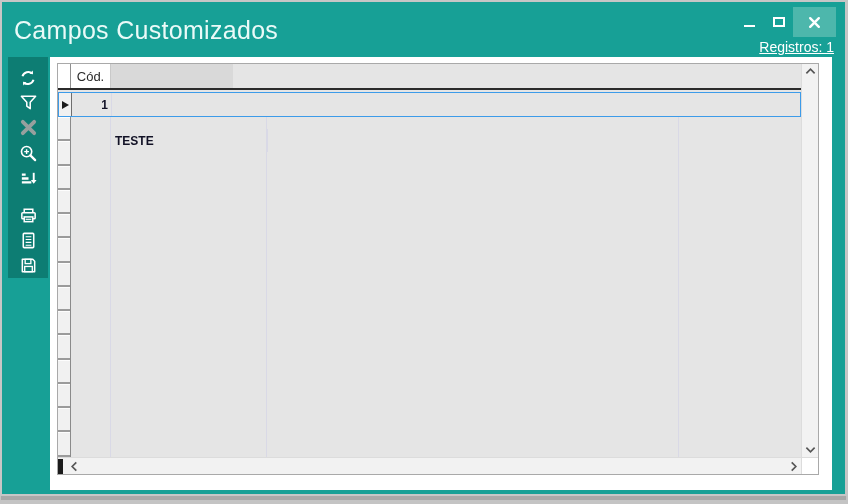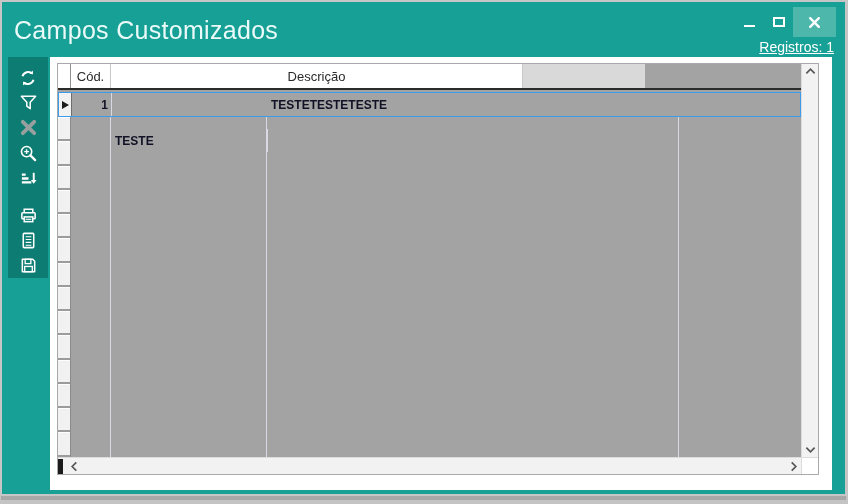--- a/index.html
+++ b/index.html
@@ -37,21 +37,21 @@
     background:var(--sidebar,#0d7d73);
     display:flex; flex-direction:column; align-items:center; padding-top:8px;
   }
   .tool-btn { width:26px; height:26px; display:flex; align-items:center; justify-content:center; cursor:pointer; }
   .tool-gap { height:12px; }
 
   
   .content { position:absolute; left:48px; top:55px; width:782px; height:433px; background:#ffffff; }
   .grid {
     position:absolute; left:7px; top:6px; width:762px; height:412px;
-    background:#a3a3a3; border:1px solid #a9a9a9; font-size:13px; color:#2a2a2a;padding-left:40px;
+    background:#e5e5e5; border:1px solid #a9a9a9; font-size:13px; color:#2a2a2a;padding-left:40px;
   }
 
   .grid-header { position:absolute; left:0; top:0; width:743px; height:26px; display:flex; border-bottom:2px solid var(--header-underline,#2b2b2b); }
   .hcell { height:100%; display:flex; align-items:center; justify-content:center; border-right:1px solid #c9c9c9; background:#fff; }
   .hcell.sel   { width:13px; border-right:1px solid #8f8f8f; }
   .hcell.cod   { width:40px; }
   .hcell.nome  { width:156px; }
   .hcell.desc  { width:412px; }
   .hcell.extra { width:122px; background:#d9d9d9; border-right:none; }
 
@@ -170,31 +170,29 @@
         </svg>
       </div>
     </div>
 
     <div class="content">
       <div class="grid">
 
         <div class="grid-header">
           <div class="hcell sel"></div>
           <div class="hcell cod">Cód.</div>
-          <div class="hcell desc">Descrição</div>
           <div class="hcell extra"></div>
         </div>
 
         <div class="grid-row">
           <div class="rcell sel">
             <div class="row-arrow"></div>
           </div>
           <div class="rcell cod">1</div>
           <div class="rcell nome">TESTE</div>
-          <div class="rcell desc">TESTETESTETESTE</div>
         </div>
 
         <div class="grid-body">
           <div class="vline l1"></div>
           <div class="vline l2"></div>
           <div class="vline l3"></div>
           <div class="sel-strip">
             <div class="sel-cell"></div>
             <div class="sel-cell"></div>
             <div class="sel-cell"></div>

